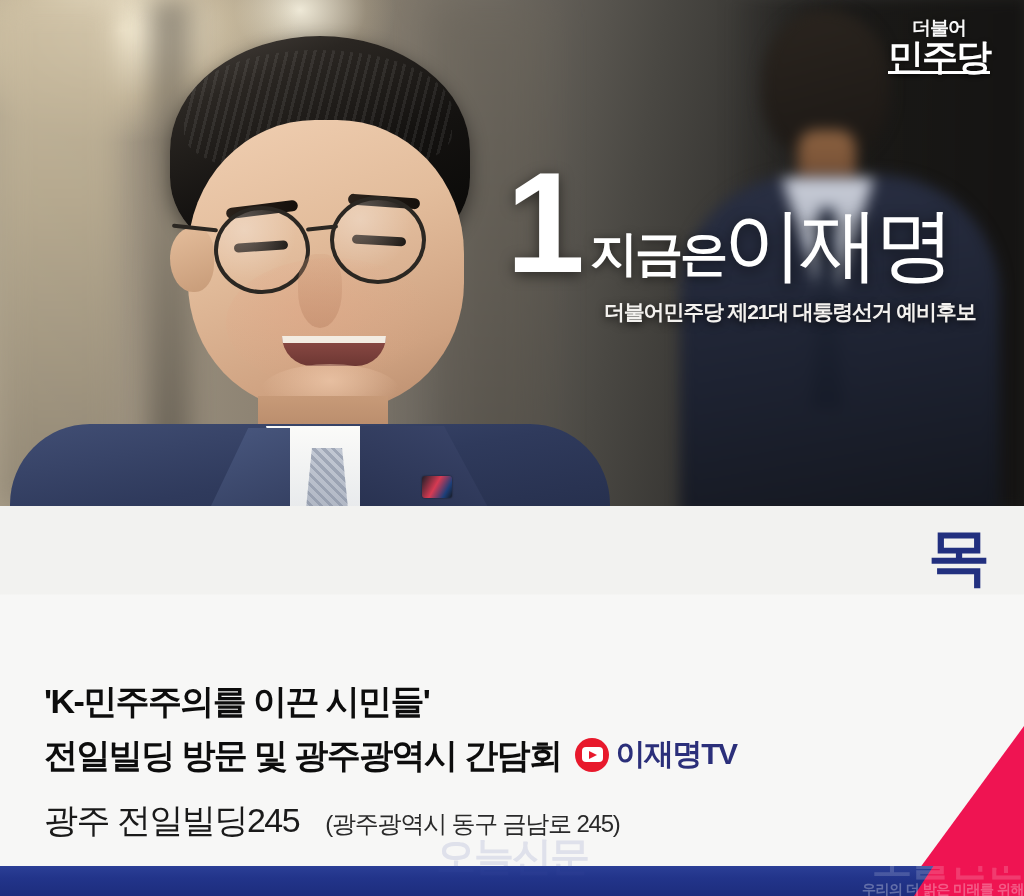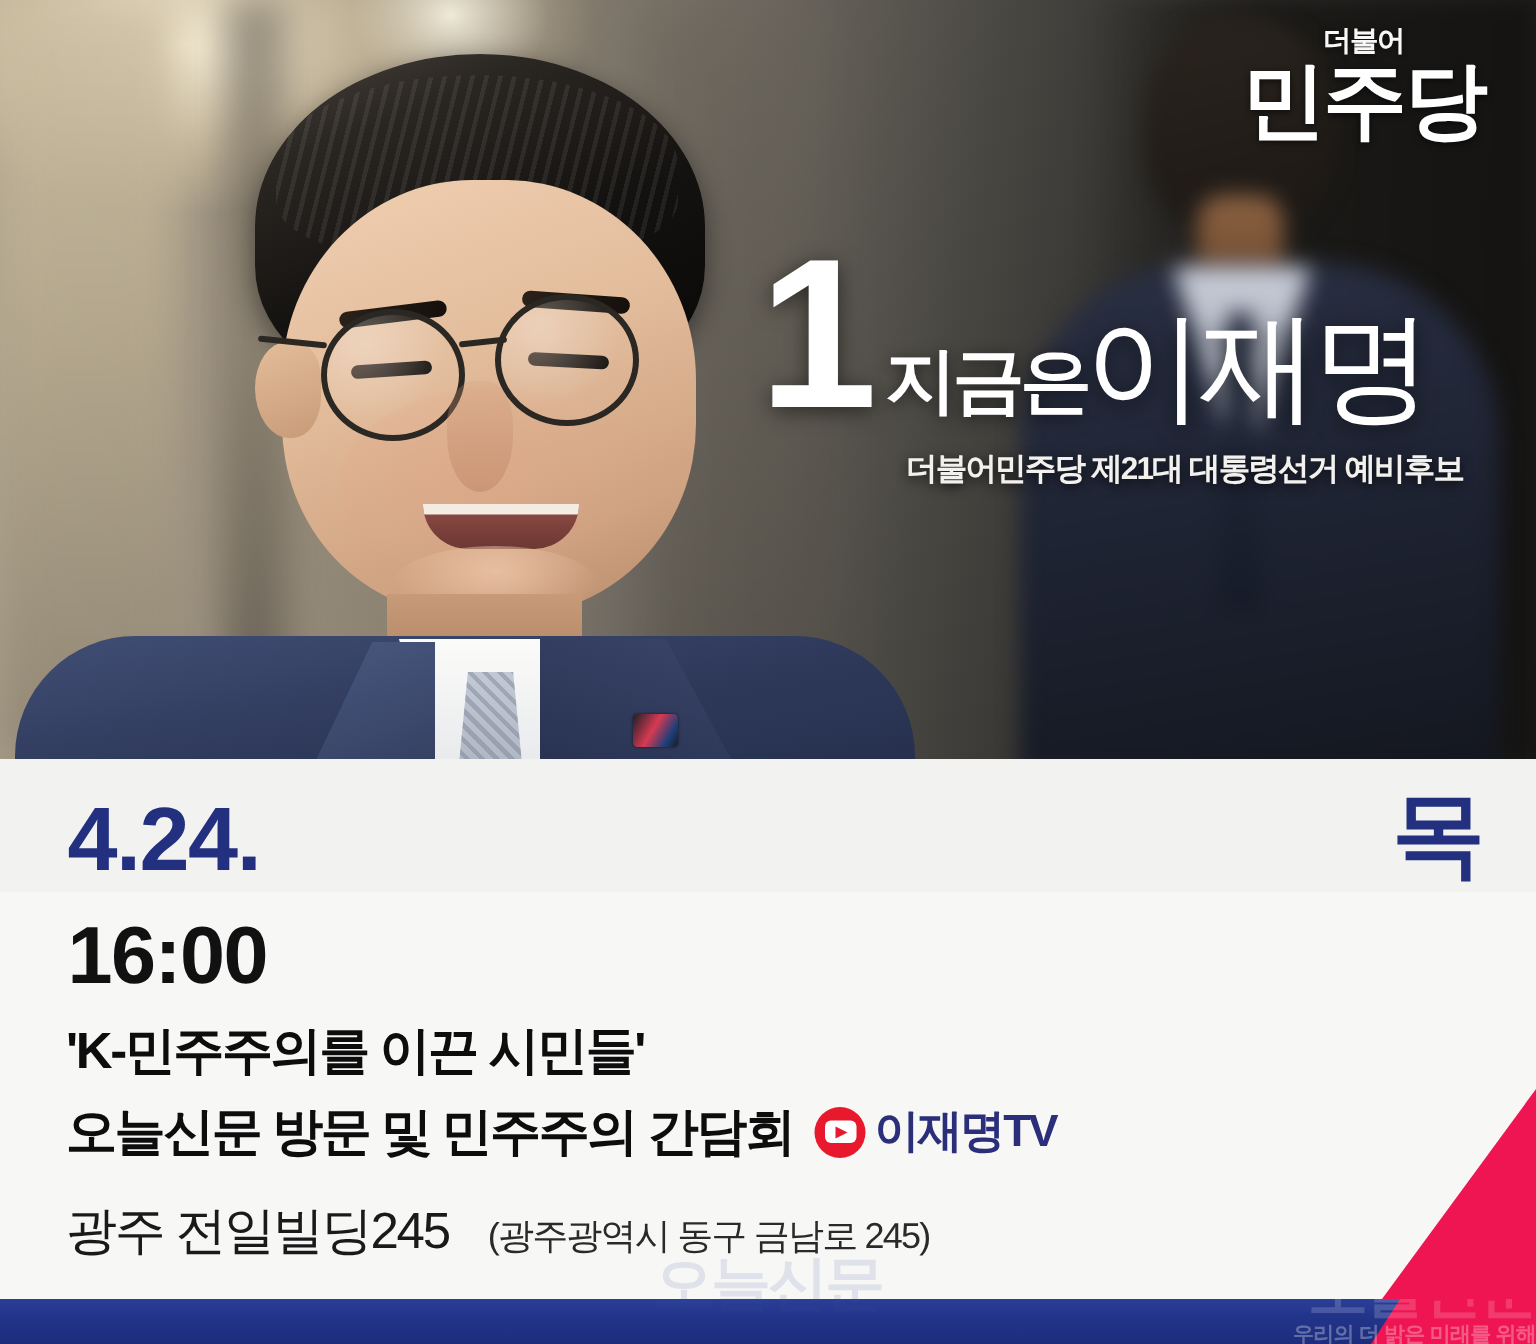--- a/index.html
+++ b/index.html
@@ -177,21 +177,21 @@
     background:linear-gradient(120deg,#1c1f28 0%,#d73a52 45%,#1c3f7a 78%,#191b22 100%);
     box-shadow:0 0 2px rgba(0,0,0,.6);
   }
 
   
   .party-logo{
     position:absolute;right:34px;top:18px;text-align:center;color:#fff;line-height:1;
     text-shadow:0 1px 5px rgba(0,0,0,.6);
   }
   .party-logo .pl-top{font-size:19px;font-weight:700;letter-spacing:-1px;opacity:.97;margin-bottom:2px;}
-  .party-logo .pl-main{font-size:56px;font-weight:700;letter-spacing:-2px;}
+  .party-logo .pl-main{font-size:36px;font-weight:700;letter-spacing:-2px;text-decoration:underline;}
 
   .slogan{position:absolute;left:498px;top:140px;width:520px;height:190px;color:#fff;}
   .slogan .num{
     position:absolute;left:8px;top:12px;font-size:142px;font-weight:700;line-height:1;
     letter-spacing:-4px;text-shadow:0 3px 14px rgba(0,0,0,.55);
   }
   .slogan .sub{
     position:absolute;left:92px;top:82px;font-size:48px;font-weight:700;letter-spacing:-3px;
     text-shadow:0 2px 10px rgba(0,0,0,.55);
   }
@@ -338,28 +338,26 @@
 
     <div class="slogan">
       <div class="num">1</div>
       <div class="sub">지금은</div>
       <div class="name">이재명</div>
       <div class="role">더불어민주당 제21대 대통령선거 예비후보</div>
     </div>
   </div>
 
   <div class="info">
-    <div class="date">4.24.</div>
     <div class="weekday">목</div>
-    <div class="time">16:00</div>
 
     <div class="title1">'K-민주주의를 이끈 시민들'</div>
 
     <div class="title2row">
-      <div class="title2">오늘신문 방문 및 민주주의 간담회</div>
+      <div class="title2">전일빌딩 방문 및 광주광역시 간담회</div>
       <div class="yt">
         <div class="yt-badge">
           <div class="plate">
             <div class="tri"></div>
           </div>
         </div>
         <div class="yt-label">이재명TV</div>
       </div>
     </div>
 

